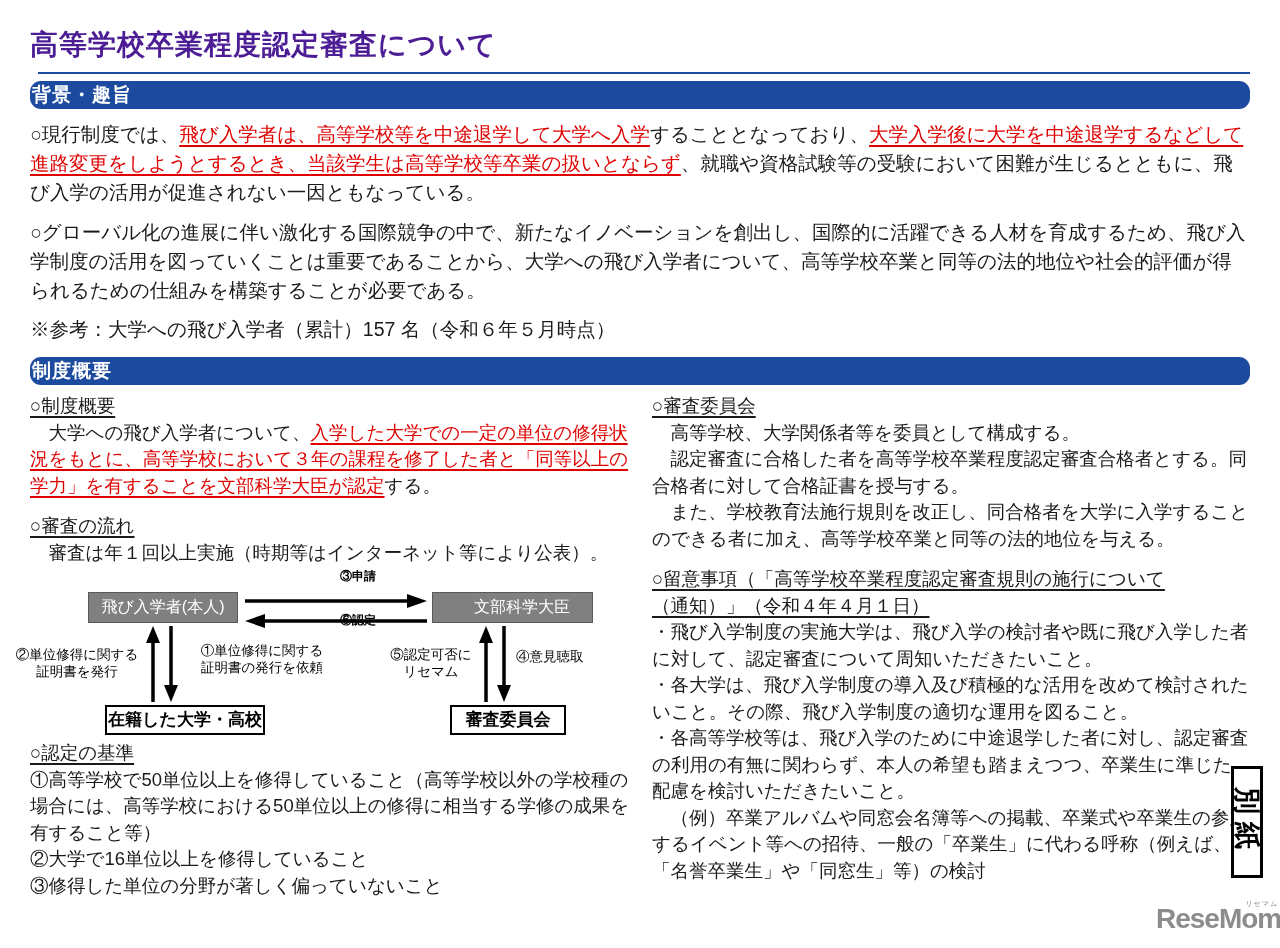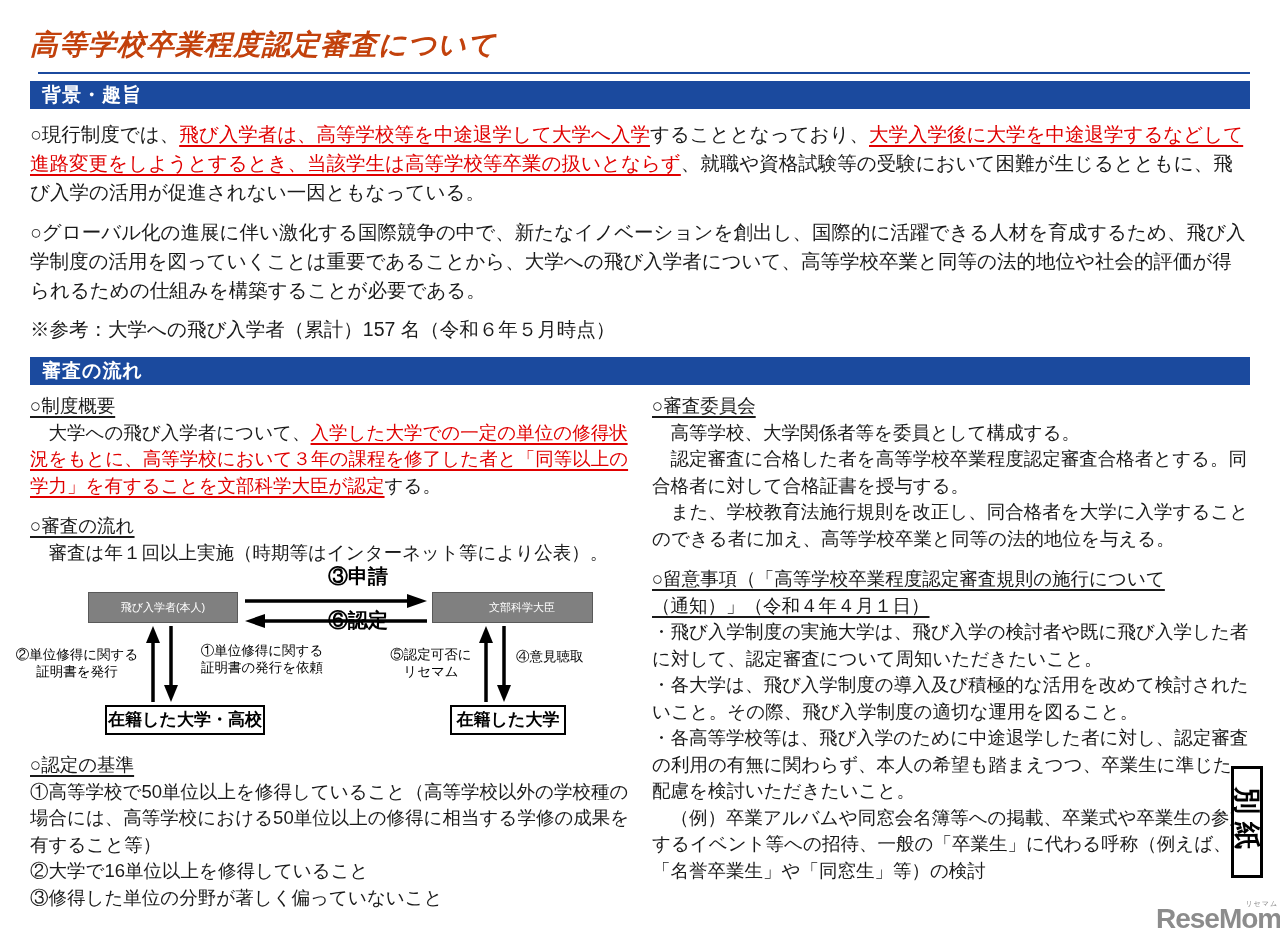--- a/index.html
+++ b/index.html
@@ -3,52 +3,53 @@
 <meta charset="utf-8">
 <style>
   * { margin:0; padding:0; box-sizing:border-box; }
   html,body { background:#fff; }
   .page {
     position:relative; width:1280px; height:948px; background:#ffffff;
     font-family:"Liberation Sans", sans-serif; color:#1a1a1a; overflow:hidden;
   }
   .content { position:absolute; left:30px; top:26px; width:1220px; }
   h1.title {
-    font-size:28px; font-weight:bold; color:#c2410c; letter-spacing:1px;font-style:italic;
+    font-size:28px; font-weight:bold; color:#4c1d95; letter-spacing:1px;
   }
   .title-rule { margin-top:8px; margin-left:8px; height:2px; background:#1b4a9e; }
   .bar {
     margin-top:7px; height:28px; background:#1b4a9e; color:#ffffff;
-    font-size:19px; font-weight:bold; line-height:28px; padding-left:12px;
+    font-size:19px; font-weight:bold; line-height:28px; padding-left:2px;
     letter-spacing:1px;
+    border-radius:11px;
   }
   .body-text { font-size:19.5px; line-height:29px; margin-top:11px; }
   .note { margin-top:10px; }
   .red { color:#e00000; text-decoration:underline; text-underline-offset:4px; text-decoration-thickness:1.5px; }
   .columns { display:flex; margin-top:8px; }
   .col { font-size:18.5px; line-height:26.5px; }
   .col.left  { width:612px; margin-right:10px; }
   .col.right { width:598px; }
   .h-underline {
     text-decoration:underline; text-underline-offset:4px; text-decoration-thickness:1.5px;
   }
   .prelines { white-space:pre-line; }
   
   .diagram { position:relative; height:172px; margin-top:2px; }
   .dbox {
     position:absolute; display:flex; align-items:center; justify-content:center;
-    font-size:11px; text-align:center;
+    font-size:16px; text-align:center;
   }
   .dbox.gray { background:#808080; color:#ffffff; border:1px solid #595959; }
   .dbox.white { background:#ffffff; color:#000000; border:2px solid #000; font-weight:bold; font-size:17px; }
   .dlabel {
     position:absolute; font-size:13.5px; line-height:17px; color:#000;
     white-space:pre-line; text-align:center;
   }
-  .dlabel.big { font-size:20px; font-weight:bold; }
+  .dlabel.big { font-size:12px; font-weight:bold; }
   svg.arrow { position:absolute; }
   
   .besshi {
     position:absolute; left:1231px; top:766px; width:32px; height:112px;
     border:3px solid #000; display:flex; align-items:center; justify-content:center;
     background:#fff;
   }
   .besshi span {
     display:block; transform:rotate(90deg); white-space:nowrap;
     font-size:27px; font-weight:bold; letter-spacing:8px; color:#000;
@@ -70,21 +71,21 @@
       <span>背景・趣旨</span>
     </div>
 
     <p class="body-text"><span>○現行制度では、</span><span class="red">飛び入学者は、高等学校等を中途退学して大学へ入学</span><span>することとなっており、</span><span class="red">大学入学後に大学を中途退学するなどして進路変更をしようとするとき、当該学生は高等学校等卒業の扱いとならず</span><span>、就職や資格試験等の受験において困難が生じるとともに、飛び入学の活用が促進されない一因ともなっている。</span></p>
 
     <p class="body-text">○グローバル化の進展に伴い激化する国際競争の中で、新たなイノベーションを創出し、国際的に活躍できる人材を育成するため、飛び入学制度の活用を図っていくことは重要であることから、大学への飛び入学者について、高等学校卒業と同等の法的地位や社会的評価が得られるための仕組みを構築することが必要である。</p>
 
     <p class="body-text note">※参考：大学への飛び入学者（累計）157 名（令和６年５月時点）</p>
 
     <div class="bar" style="margin-top:13px;">
-      <span>審査の流れ</span>
+      <span>制度概要</span>
     </div>
 
     <div class="columns">
 
       <div class="col left">
         <div class="h-underline">○制度概要</div>
         <p><span>　大学への飛び入学者について、</span><span class="red">入学した大学での一定の単位の修得状況をもとに、高等学校において３年の課程を修了した者と「同等以上の学力」を有することを文部科学大臣が認定</span><span>する。</span></p>
 
         <div class="h-underline" style="margin-top:14px;">○審査の流れ</div>
         <p>　審査は年１回以上実施（時期等はインターネット等により公表）。</p>
@@ -119,24 +120,24 @@
             <line x1="10" y1="76" x2="10" y2="14" stroke="#000" stroke-width="3.5"></line>
             <polygon points="10,0 3,17 17,17" fill="#000"></polygon>
             <line x1="28" y1="0" x2="28" y2="62" stroke="#000" stroke-width="3.5"></line>
             <polygon points="28,76 21,59 35,59" fill="#000"></polygon>
           </svg>
           <div class="dlabel" style="left:358px; top:78px; width:86px;">⑤認定可否に
 リセマム</div>
           <div class="dlabel" style="left:486px; top:80px; width:100px; text-align:left;">④意見聴取</div>
 
           <div class="dbox white" style="left:75px; top:137px; width:160px; height:30px;">在籍した大学・高校</div>
-          <div class="dbox white" style="left:420px; top:137px; width:116px; height:30px;">在籍した大学</div>
+          <div class="dbox white" style="left:420px; top:137px; width:116px; height:30px;">審査委員会</div>
         </div>
 
-        <div class="h-underline" style="margin-top:12px;">○認定の基準</div>
+        <div class="h-underline" style="margin-top:0;">○認定の基準</div>
         <p>①高等学校で50単位以上を修得していること（高等学校以外の学校種の場合には、高等学校における50単位以上の修得に相当する学修の成果を有すること等）</p>
         <p>②大学で16単位以上を修得していること</p>
         <p>③修得した単位の分野が著しく偏っていないこと</p>
       </div>
 
       <div class="col right">
         <div class="h-underline">○審査委員会</div>
         <p>　高等学校、大学関係者等を委員として構成する。</p>
 
         <p class="prelines">　認定審査に合格した者を高等学校卒業程度認定審査合格者とする。同合格者に対して合格証書を授与する。

